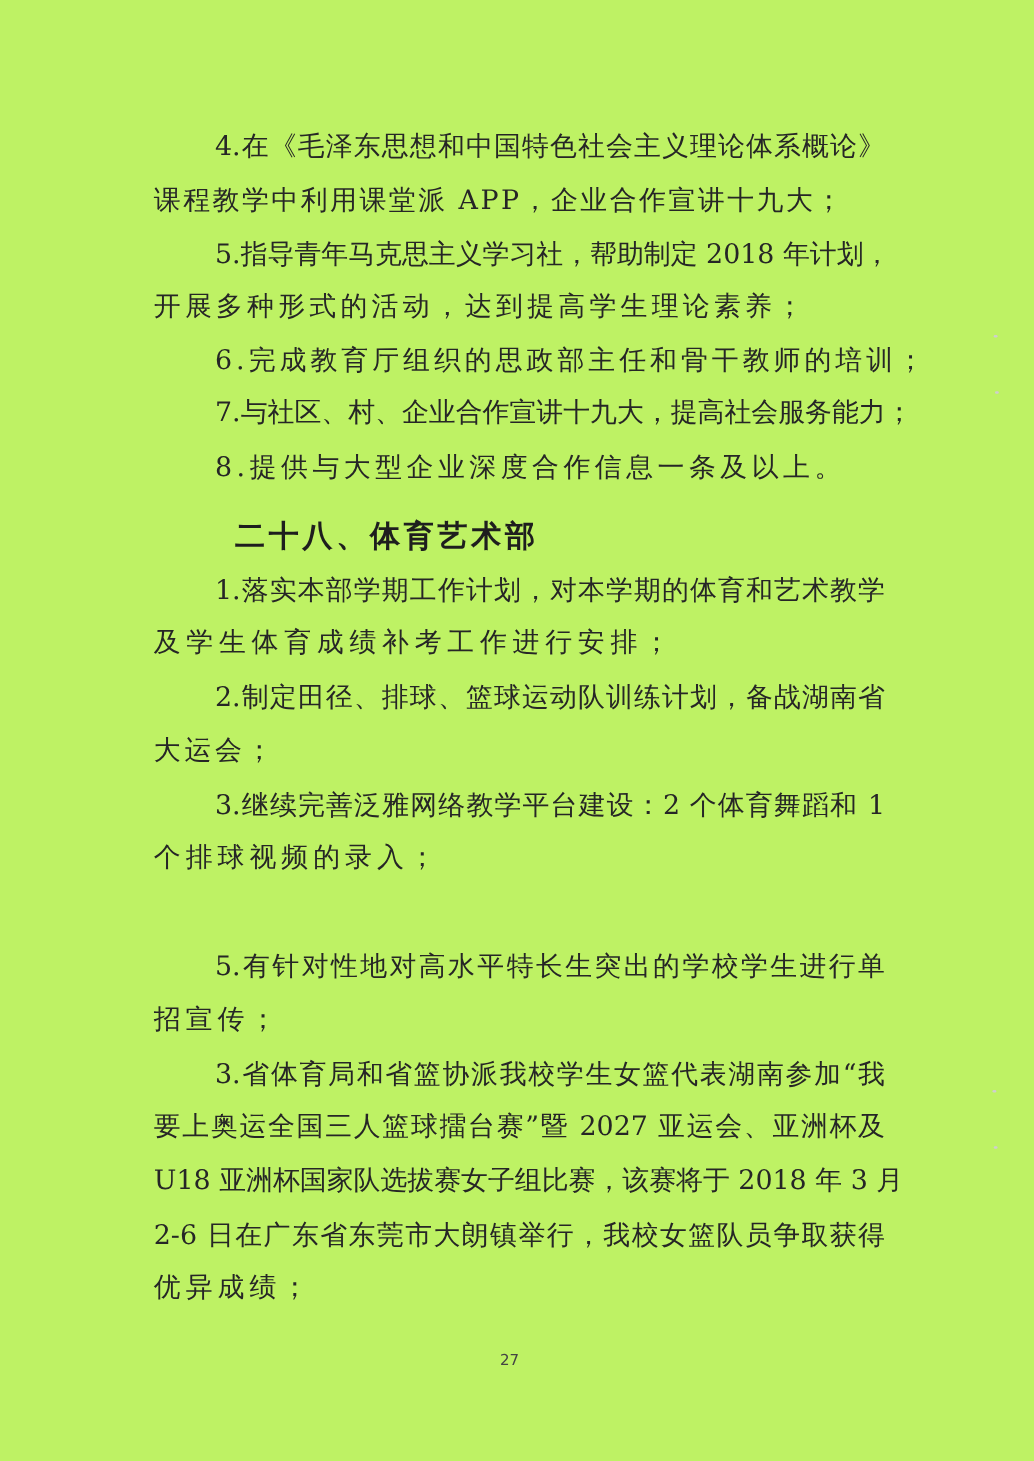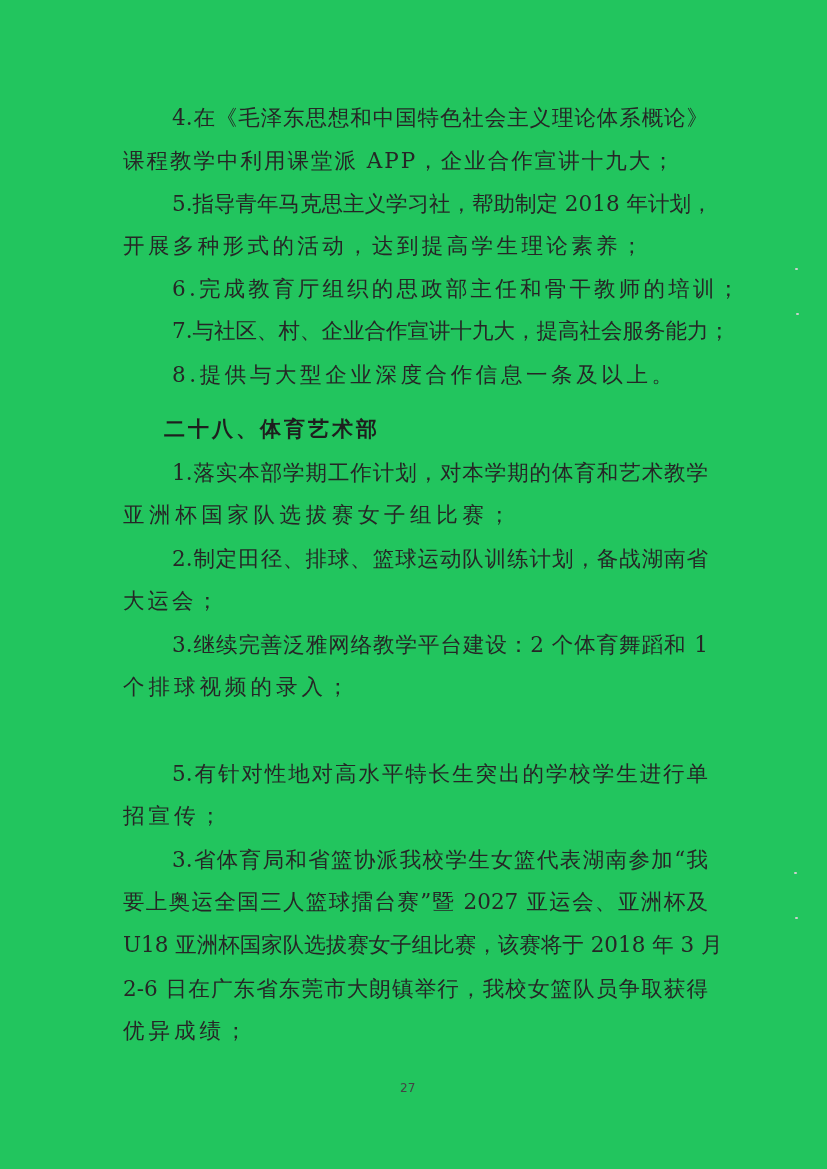--- a/index.html
+++ b/index.html
@@ -13,39 +13,39 @@
     position: relative;
     overflow: hidden;
     font-family: "DejaVu Serif", "Liberation Serif", serif;
     color: #2a2a2a;
   }
   .page {
     position: absolute;
     left: 0; top: 0;
     width: 827px;
     height: 1169px;
-    background: #22c55e;
+    background: #bef264;
   }
   .line {
     position: absolute;
     left: 123px;
     width: 585px;
     height: 30px;
     font-size: 21.5px;
     line-height: 30px;
     letter-spacing: 2.4px;
     white-space: nowrap;
     color: #262626;
   }
   .line.indent { left: 172px; width: 536px; }
   .line.heading {
-    left: 164px;
+    left: 188px;
     font-weight: bold;
     font-family: "DejaVu Sans", "Liberation Sans", sans-serif;
-    font-size: 21px;
+    font-size: 24px;
     letter-spacing: 3px;
     color: #1e1e1e;
   }
   .justify {
     text-align: justify;
     text-align-last: justify;
     letter-spacing: 0;
   }
   .page-number {
     position: absolute;
@@ -77,21 +77,21 @@
 
   <div class="line indent" style="top:274px; letter-spacing:3.2px">6.完成教育厅组织的思政部主任和骨干教师的培训；</div>
 
   <div class="line indent justify" style="top:316px">7.与社区、村、企业合作宣讲十九大，提高社会服务能力；</div>
 
   <div class="line indent" style="top:360px; letter-spacing:3.6px">8.提供与大型企业深度合作信息一条及以上。</div>
 
   <div class="line heading" style="top:414px">二十八、体育艺术部</div>
 
   <div class="line indent justify" style="top:458px">1.落实本部学期工作计划，对本学期的体育和艺术教学</div>
-  <div class="line" style="top:500px; letter-spacing:4.6px">亚洲杯国家队选拔赛女子组比赛；</div>
+  <div class="line" style="top:500px; letter-spacing:4.6px">及学生体育成绩补考工作进行安排；</div>
 
   <div class="line indent justify" style="top:544px">2.制定田径、排球、篮球运动队训练计划，备战湖南省</div>
   <div class="line" style="top:586px; letter-spacing:3px">大运会；</div>
 
   <div class="line indent justify" style="top:630px">3.继续完善泛雅网络教学平台建设：2 个体育舞蹈和 1</div>
   <div class="line" style="top:672px; letter-spacing:4px">个排球视频的录入；</div>
 
 
   <div class="line indent justify" style="top:759px">5.有针对性地对高水平特长生突出的学校学生进行单</div>
   <div class="line" style="top:801px; letter-spacing:4px">招宣传；</div>

